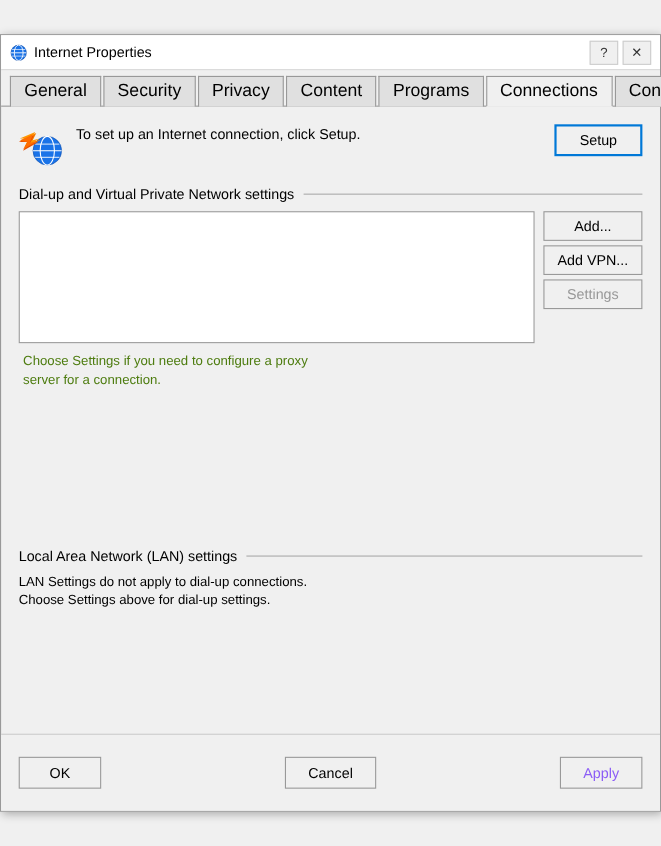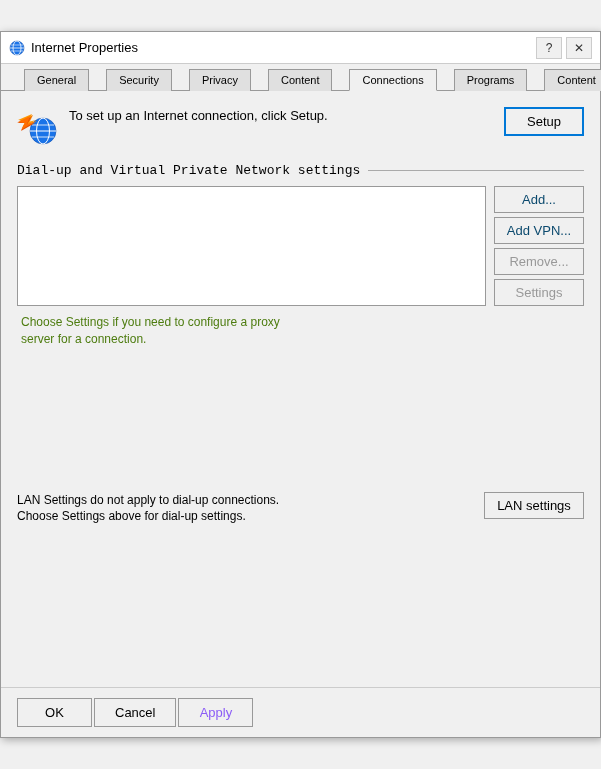--- a/index.html
+++ b/index.html
@@ -67,25 +67,24 @@
       border-bottom: 1px solid #999;
       flex-shrink: 0;
     }
     .tab {
       padding: 4px 12px;
       border: 1px solid #999;
       border-bottom: none;
       background: #e0e0e0;
       cursor: pointer;
       margin-right: 2px;
-      font-size: 11px;
+      font-size: 16px;
       position: relative;
       top: 1px;
       color: #000;
-      margin-left: 15px;
     }
     .tab.active {
       background: #f0f0f0;
       border-bottom: 1px solid #f0f0f0;
       z-index: 1;
       font-weight: normal;
     }
     .content {
       flex: 1;
       padding: 16px;
@@ -117,21 +116,20 @@
       font-size: 13px;
       min-width: 80px;
       color: #000;
       margin-left: 16px;
     }
     .section-header {
       display: flex;
       align-items: center;
       margin-bottom: 8px;
       gap: 8px;
-      font-family: Liberation Mono, monospace;
     }
     .section-title {
       font-size: 13px;
       color: #000;
       white-space: nowrap;
     }
     .section-line {
       flex: 1;
       height: 1px;
       background: #aaa;
@@ -153,63 +151,64 @@
       flex-direction: column;
       gap: 4px;
     }
     .vpn-btn {
       padding: 5px 10px;
       background: #f0f0f0;
       border: 1px solid #999;
       cursor: pointer;
       font-size: 13px;
       min-width: 90px;
-      color: #0c4a6e;
+      color: #000000;
     }
     .vpn-btn:disabled {
       color: #999;
       cursor: default;
     }
     .proxy-text {
       font-size: 12px;
       color: #4d7c0f;
       line-height: 1.4;
       margin-bottom: 16px;
       padding-left: 4px;
     }
     .lan-section {
       margin-top: 8px;
     }
     .lan-row {
       display: flex;
       align-items: flex-start;
       gap: 12px;
       margin-top: 8px;
+      flex-direction: column;
     }
     .lan-text {
       flex: 1;
       font-size: 12px;
       color: #000;
       line-height: 1.4;
     }
     .lan-btn {
       padding: 5px 10px;
       background: #f0f0f0;
       border: 1px solid #999;
       cursor: pointer;
       font-size: 13px;
       min-width: 100px;
       color: #000;
       white-space: nowrap;
     }
     .footer {
       display: flex;
-      justify-content: flex-start;
-      padding: 10px 16px;
-      gap: 2px;
+      justify-content: space-between;
+      padding: 20px 16px;
+      gap: 15px;
       border-top: 1px solid #ccc;
       background: #f0f0f0;
       flex-shrink: 0;
     }
     .footer-btn {
       padding: 6px 20px;
       background: #f0f0f0;
       border: 1px solid #999;
       cursor: pointer;
       font-size: 13px;
@@ -241,22 +240,22 @@
       <button class="title-btn">?</button>
       <button class="title-btn">✕</button>
     </div>
   </div>
 
   <div class="tabs-bar">
     <div class="tab"><span>General</span></div>
     <div class="tab"><span>Security</span></div>
     <div class="tab"><span>Privacy</span></div>
     <div class="tab"><span>Content</span></div>
+    <div class="tab"><span>Programs</span></div>
     <div class="tab active"><span>Connections</span></div>
-    <div class="tab"><span>Programs</span></div>
     <div class="tab"><span>Content</span></div>
   </div>
 
   <div class="content">
 
     <div class="setup-row">
       <div class="globe-icon">
         
         <svg width="40" height="40" viewBox="0 0 40 40">
 
@@ -280,39 +279,41 @@
     <div class="section-header">
       <span class="section-title">Dial-up and Virtual Private Network settings</span>
       <div class="section-line"></div>
     </div>
 
     <div class="vpn-area">
       <div class="vpn-list"></div>
       <div class="vpn-buttons">
         <button class="vpn-btn">Add...</button>
         <button class="vpn-btn">Add VPN...</button>
-        <button class="vpn-btn" disabled="">Remove...</button>
         <button class="vpn-btn" disabled="">Settings</button>
       </div>
     </div>
 
     <div class="proxy-text">
       <span style="white-space: pre-line;">Choose Settings if you need to configure a proxy
 server for a connection.</span>
     </div>
 
     <div style="height: 120px;"></div>
 
     <div class="lan-section">
+      <div class="section-header">
+        <span class="section-title">Local Area Network (LAN) settings</span>
+        <div class="section-line"></div>
+      </div>
       <div class="lan-row">
         <span class="lan-text">
           <span style="white-space: pre-line;">LAN Settings do not apply to dial-up connections.
 Choose Settings above for dial-up settings.</span>
         </span>
-        <button class="lan-btn">LAN settings</button>
       </div>
     </div>
 
   </div>
 
   <div class="footer">
     <button class="footer-btn">OK</button>
     <button class="footer-btn">Cancel</button>
     <button class="footer-btn" disabled="">Apply</button>
   </div>

